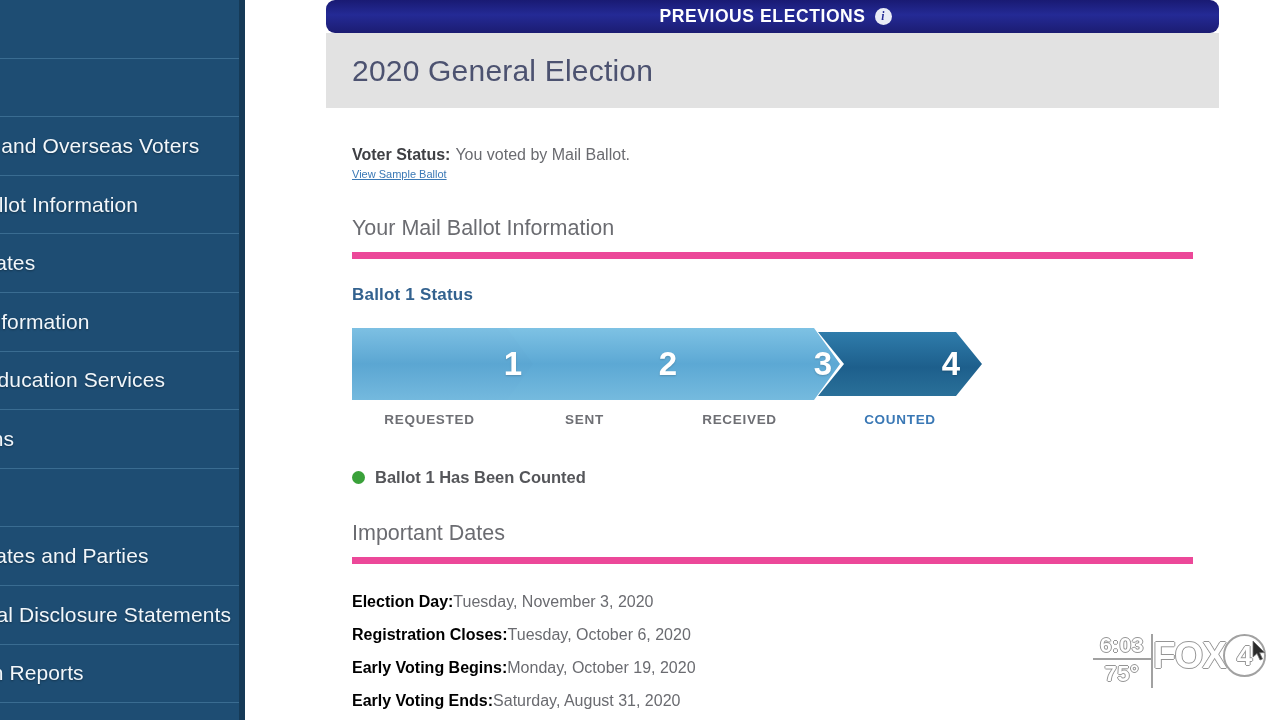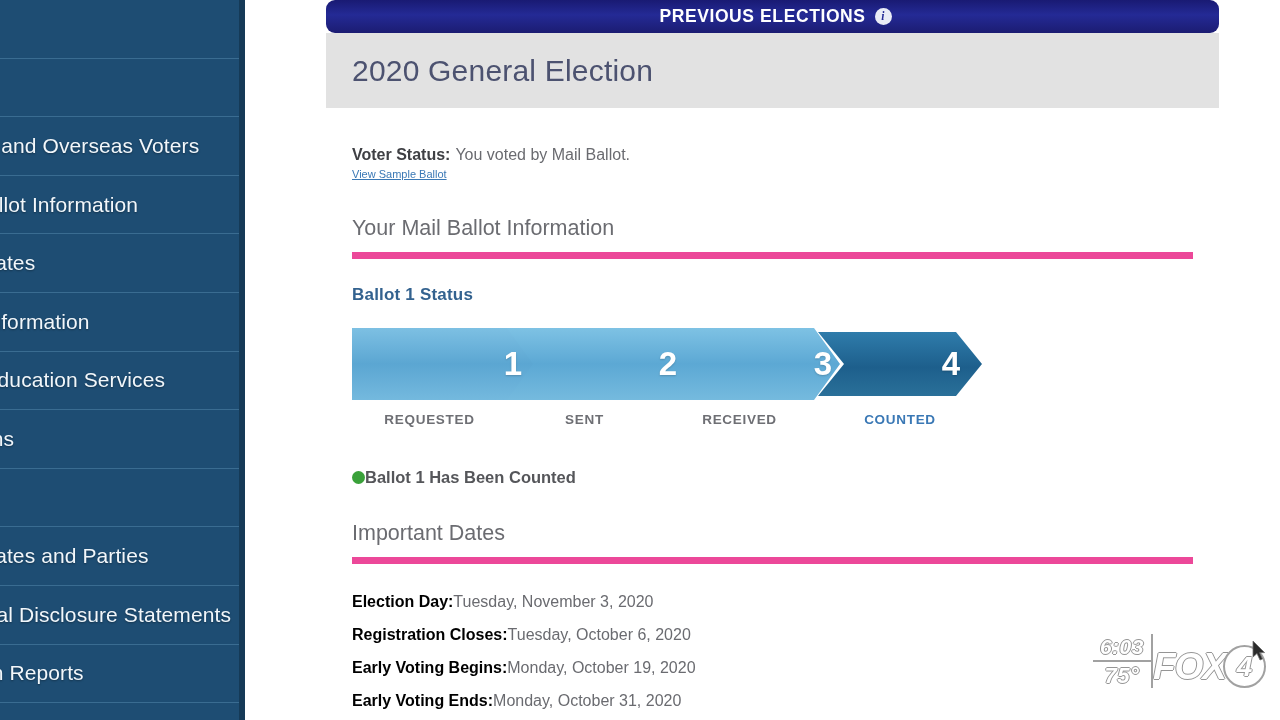--- a/index.html
+++ b/index.html
@@ -210,20 +210,21 @@
   #tracker-labels span.active { color:#3a78b5; }
   #tracker-labels .l1 { left:0;   width:155px; }
   #tracker-labels .l2 { left:155px; width:155px; }
   #tracker-labels .l3 { left:310px; width:155px; }
   #tracker-labels .l4 { left:462px; width:172px; }
 
   .counted-line {
     margin-top:32px;
     display:flex;
     align-items:center;
+    gap:10px;
     font-size:16.5px;
     font-weight:bold;
     color:#55565a;
   }
   .green-dot {
     width:13px; height:13px;
     border-radius:50%;
     background:#3aa13a;
     flex:none;
   }
@@ -235,25 +236,24 @@
     color:#6a6b70;
   }
   #important-dates-list .row .k { font-weight:bold; color:#000000; }
   #important-dates-list .row .v { color:#6a6b70; }
 
   
   #watermark {
     position:absolute;
     right:14px; bottom:32px;
     display:flex;
-    align-items:flex-end;
+    align-items:flex-start;
     gap:0;
     opacity:.92;
     pointer-events:none;
-    font-style:italic;
   }
   #wm-clock {
     display:flex;
     flex-direction:column;
     align-items:center;
     color:#ffffff;
     font-family:"Liberation Sans", sans-serif;
     font-weight:bold;
     text-shadow:
        1px 0 0 #8d8d8d, -1px 0 0 #8d8d8d,
@@ -397,21 +397,21 @@
         <div class="row">
           <span class="k">Election Day:</span><span class="v">Tuesday, November 3, 2020</span>
         </div>
         <div class="row">
           <span class="k">Registration Closes:</span><span class="v">Tuesday, October 6, 2020</span>
         </div>
         <div class="row">
           <span class="k">Early Voting Begins:</span><span class="v">Monday, October 19, 2020</span>
         </div>
         <div class="row">
-          <span class="k">Early Voting Ends:</span><span class="v">Monday, October 31, 2020</span>
+          <span class="k">Early Voting Ends:</span><span class="v">Saturday, August 31, 2020</span>
         </div>
       </div>
 
     </div>
   </main>
 
   <div id="watermark">
     <div id="wm-clock">
       <span id="wm-time">6:03</span>
       <span id="wm-rule"></span>

